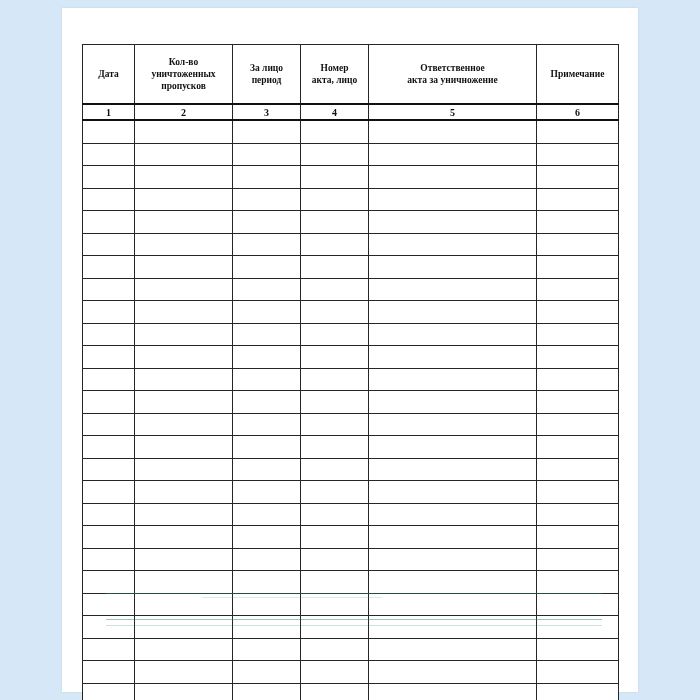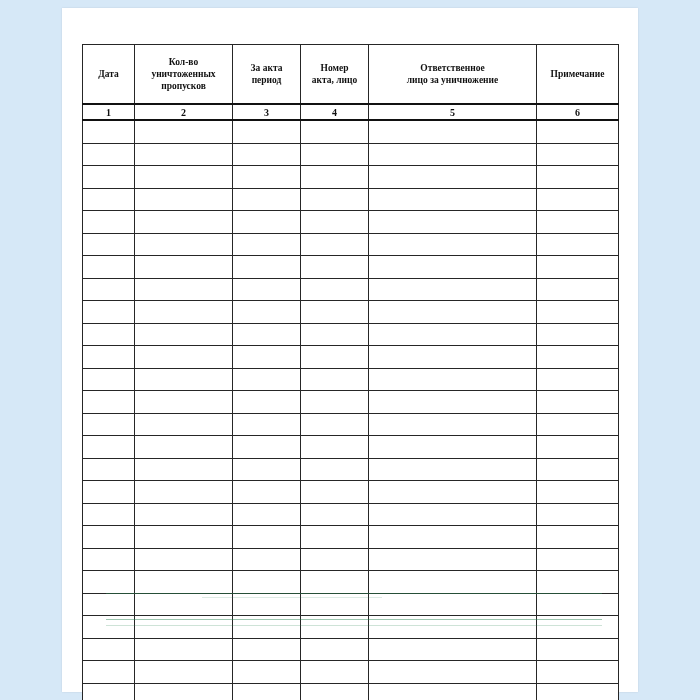--- a/index.html
+++ b/index.html
@@ -109,30 +109,30 @@
         <tr>
           <th>
             <span class="hdr-line">Дата</span>
           </th>
           <th>
             <span class="hdr-line">Кол-во</span>
             <span class="hdr-line">уничтоженных</span>
             <span class="hdr-line">пропусков</span>
           </th>
           <th>
-            <span class="hdr-line">За акта</span>
+            <span class="hdr-line">За лицо</span>
             <span class="hdr-line">период</span>
           </th>
           <th>
             <span class="hdr-line">Номер</span>
             <span class="hdr-line">акта, лицо</span>
           </th>
           <th>
             <span class="hdr-line">Ответственное</span>
-            <span class="hdr-line">лицо за уничножение</span>
+            <span class="hdr-line">акта за уничножение</span>
           </th>
           <th>
             <span class="hdr-line">Примечание</span>
           </th>
         </tr>
         <tr class="numrow">
           <td>1</td>
           <td>2</td>
           <td>3</td>
           <td>4</td>

